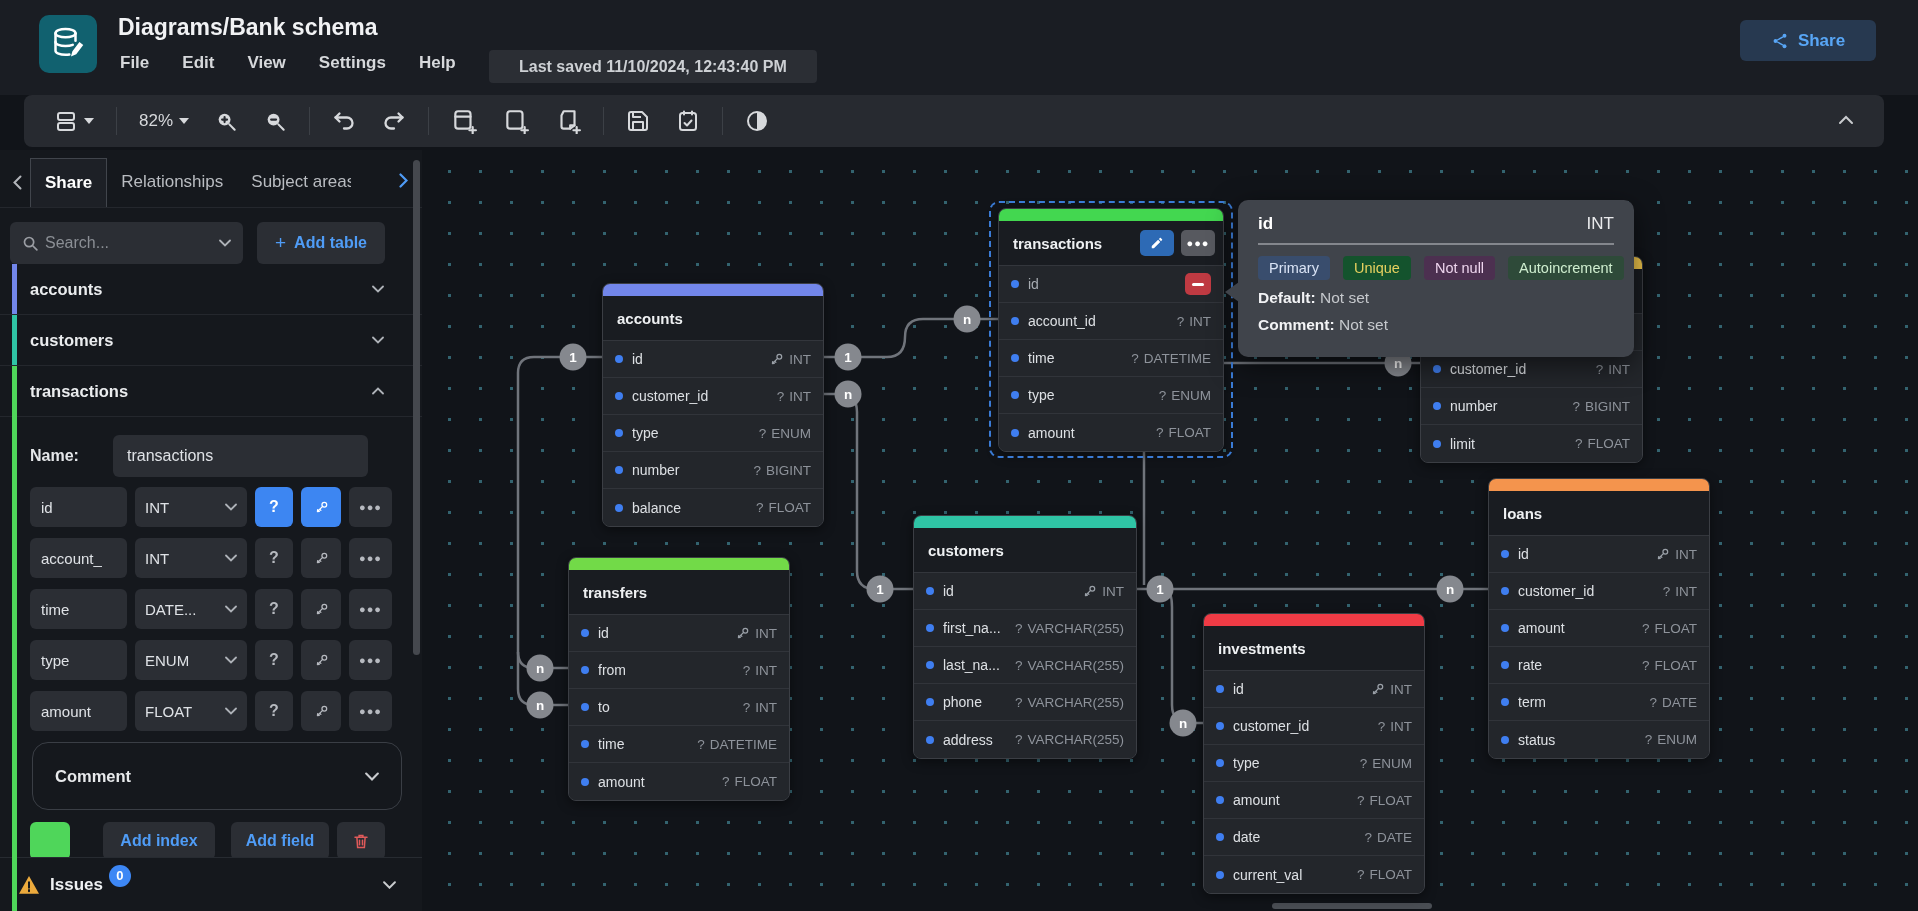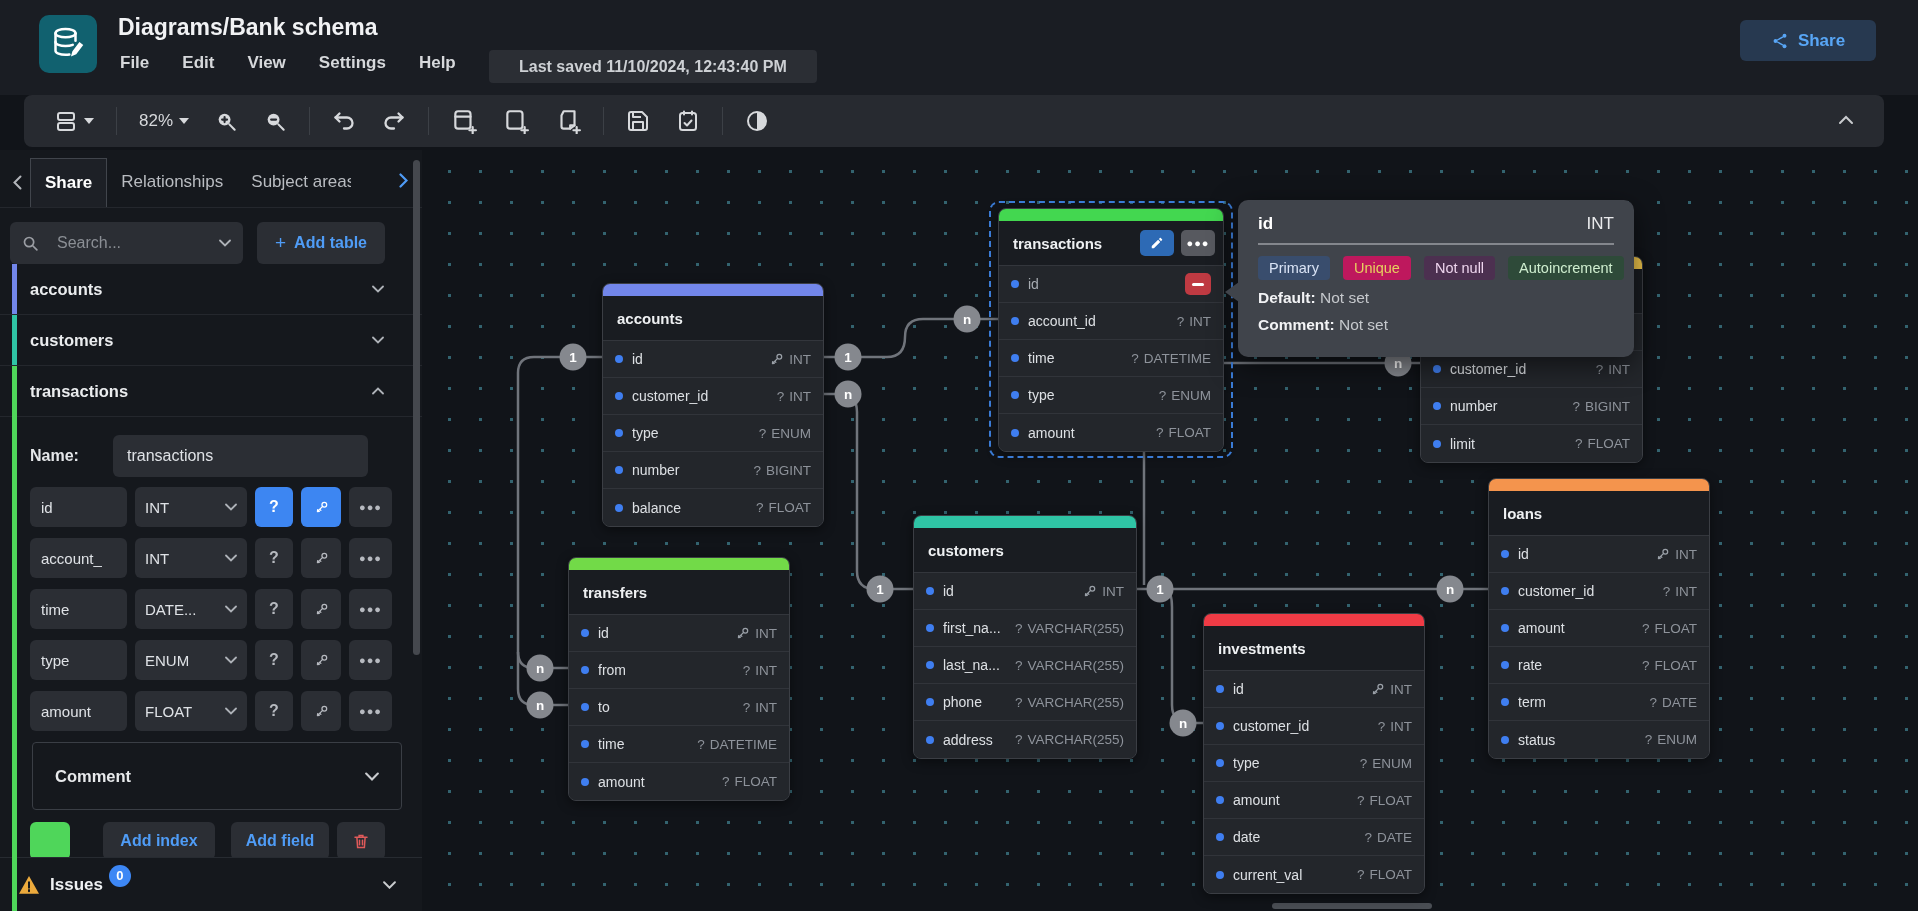--- a/index.html
+++ b/index.html
@@ -26,21 +26,21 @@
   
   #sidebar{position:absolute;left:0;top:150px;width:422px;height:761px;background:#15181d;box-sizing:border-box;}
   #tabs-row{display:flex;align-items:center;height:50px;margin-top:7px;border-bottom:1px solid #24272d;position:relative;}
   #tab-back{margin:0 8px 0 13px;}
   .tab{font-size:17px;color:#b9bcc1;padding:0 14px;height:48px;display:flex;align-items:center;white-space:nowrap;}
   .tab.active{color:#fff;font-weight:700;border:1px solid #41454c;background:#1d2026;border-bottom:none;}
   .tab.clip{max-width:86px;overflow:hidden;}
   #tab-fwd{position:absolute;right:14px;top:16px;}
   #search-row{display:flex;margin:14px 0 0 10px;gap:14px;}
   #search-box{width:233px;height:42px;background:#2b2e34;border-radius:6px;display:flex;align-items:center;
-    padding:0 12px;box-sizing:border-box;gap:16px;}
+    padding:0 12px;box-sizing:border-box;gap:4px;}
   #search-box input{flex:1;background:transparent;border:none;outline:none;color:#dfe2e6;font-size:16px;
     font-family:inherit;min-width:0;}
   #search-box input::placeholder{color:#8b8f95;}
   #add-table-btn{width:128px;height:42px;background:#2b2e34;border-radius:6px;display:flex;align-items:center;
     justify-content:center;gap:8px;color:#4f9cf6;font-size:16px;font-weight:600;}
   .acc-row{height:50px;display:flex;align-items:center;padding-left:30px;border-bottom:1px solid #24272d;
     position:relative;font-weight:700;font-size:16.5px;color:#eaecee;}
   .stripe{position:absolute;left:12px;top:0;bottom:0;width:5px;}
   .acc-chev{position:absolute;right:38px;top:21px;}
   .up svg{transform:rotate(180deg);}
@@ -54,21 +54,21 @@
   .frow{display:flex;gap:8px;margin-bottom:11px;}
   .fld-name{width:97px;height:40px;background:#2b2e34;border-radius:6px;display:flex;align-items:center;
     padding:0 11px;box-sizing:border-box;font-size:15px;color:#dfe2e6;overflow:hidden;white-space:nowrap;}
   .fld-type{width:112px;height:40px;background:#2b2e34;border-radius:6px;display:flex;align-items:center;
     justify-content:space-between;padding:0 10px;box-sizing:border-box;font-size:15px;color:#dfe2e6;}
   .sbtn{width:38px;height:40px;background:#2b2e34;border-radius:6px;display:flex;align-items:center;
     justify-content:center;font-size:16px;font-weight:700;color:#b7bac0;}
   .sbtn.key{width:40px;}
   .sbtn.dots{width:43px;font-size:11px;letter-spacing:1px;}
   .sbtn.on{background:#3d86f2;color:#fff;}
-  #comment-box{margin:10px 0 0 32px;width:370px;height:68px;border:1px solid #3a3e45;border-radius:4px;
+  #comment-box{margin:10px 0 0 32px;width:370px;height:68px;border:1px solid #3a3e45;border-radius:16px;
     display:flex;align-items:center;justify-content:space-between;padding:0 22px;box-sizing:border-box;
     font-size:16.5px;font-weight:700;color:#e7e9eb;}
   #editor-actions{display:flex;align-items:center;margin:12px 0 0 30px;}
   #color-swatch{width:40px;height:38px;border-radius:6px;}
   .act-btn{height:38px;background:#2b2e34;border-radius:6px;display:flex;align-items:center;justify-content:center;
     color:#4f9cf6;font-size:16px;font-weight:600;}
   #add-index-btn{width:112px;margin-left:33px;}
   #add-field-btn{width:98px;margin-left:16px;}
   #trash-btn{width:48px;height:38px;margin-left:8px;background:#2b2e34;border-radius:6px;display:flex;
     align-items:center;justify-content:center;color:#e05a5a;}
@@ -882,21 +882,21 @@
 
 <div id="tooltip">
   <div class="arrow"></div>
   <div id="tt-head">
     <span id="tt-field">id</span>
     <span id="tt-type">INT</span>
   </div>
   <div id="tt-div"></div>
   <div id="tt-badges">
       <span class="badge" style="background:#394d6d;color:#d9e3f5">Primary</span>
-      <span class="badge" style="background:#be185d;color:#e7d15f">Unique</span>
+      <span class="badge" style="background:#14532d;color:#e7d15f">Unique</span>
       <span class="badge" style="background:#4c3050;color:#eed5ee">Not null</span>
       <span class="badge" style="background:#2e4a39;color:#cfeecf">Autoincrement</span>
     </div>
   <div id="tt-rows">
       <div class="tt-row"><b>Default:</b> Not set</div>
       <div class="tt-row"><b>Comment:</b> Not set</div>
     </div>
 </div>
 <div id="hscroll"></div>
 

